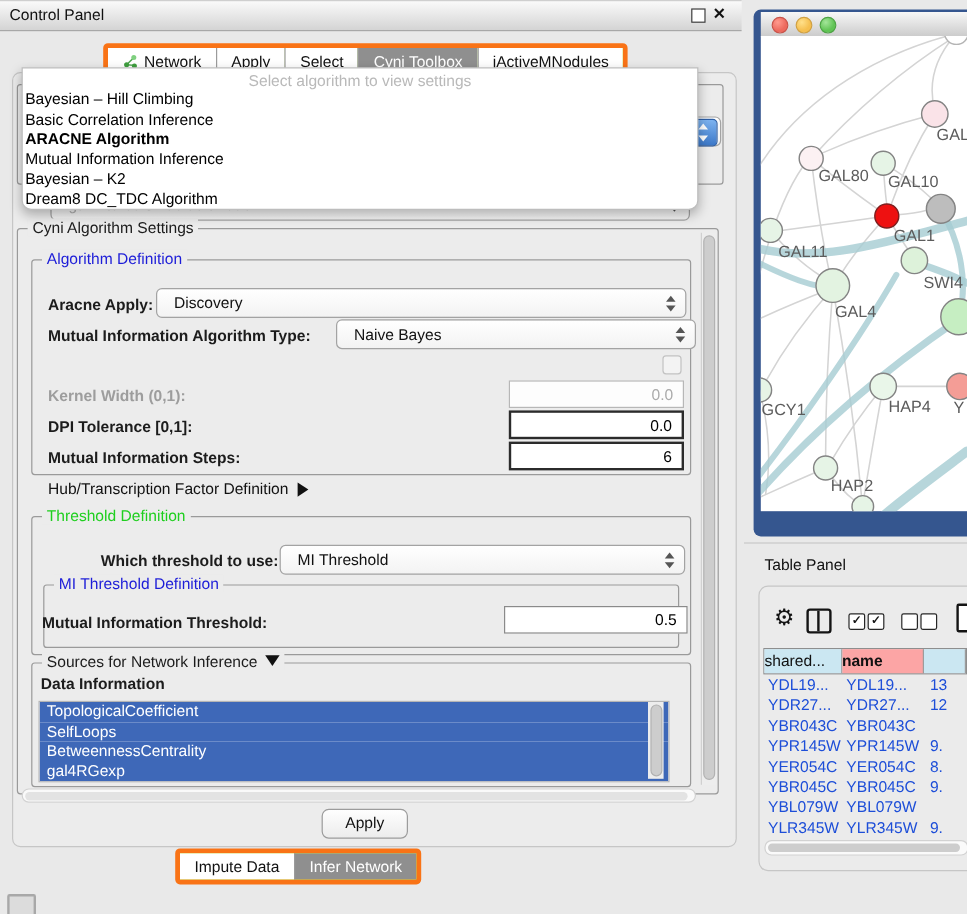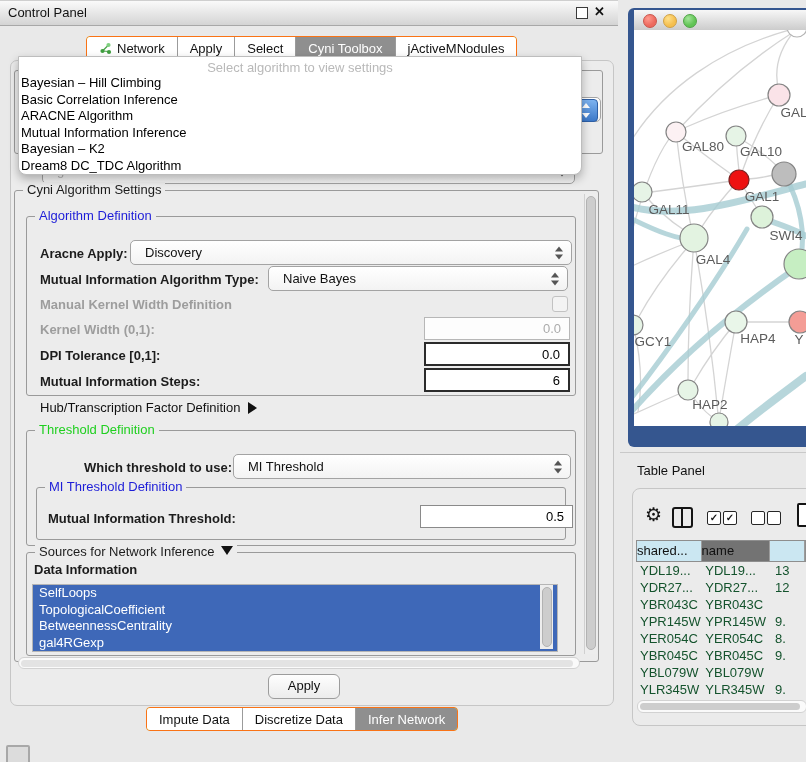--- a/index.html
+++ b/index.html
@@ -6,21 +6,21 @@
   body{position:relative;width:806px;height:762px;overflow:hidden;background:#e9e9e9;
        font-family:"Liberation Sans",sans-serif;font-size:13px;color:#1c1c1c;}
   .abs{position:absolute}
   
   .titlebar{left:0;top:8;width:618px;height:24px;background:linear-gradient(#fafafa,#d4d4d4);
             border-top:1px solid #cfcfcf;border-bottom:1px solid #a8a8a8;}
   .titlebar .t{position:absolute;left:8px;top:4px;font-size:13px;color:#111}
   .float-ico{position:absolute;left:576px;top:6px;width:10px;height:10px;border:1.5px solid #3a3a3a;background:#fff}
   .close-ico{position:absolute;left:594px;top:3px;font-size:13px;font-weight:bold;color:#111}
   
-  .seg{display:flex;background:#bef264;border:1px solid #f97316;border-radius:4px;overflow:hidden;height:22px}
+  .seg{display:flex;background:#bef264;border:4px solid #f97316;border-radius:4px;overflow:hidden;height:22px}
   .seg .s{display:flex;align-items:center;padding:0 12px;font-size:13px;border-left:1px solid #9b9b9b;white-space:nowrap;background:#fff;color:#111}
   .seg .s:first-child{border-left:none}
   .seg .s.sel{background:#8f8f8f;color:#fff}
   
   .mainpanel{left:10px;top:60px;width:602px;height:644px;background:#ececec;border:1px solid #c6c6c6;border-radius:7px}
   
   .fset{position:absolute;border:1px solid #9a9a9a;border-radius:3px}
   .leg{position:absolute;top:-9px;left:8px;background:#ececec;padding:0 4px;font-size:13px;white-space:nowrap}
   .leg.blue{color:#1d1dd8}.leg.green{color:#1fcf1f}
   
@@ -36,21 +36,21 @@
   .tin.mid{border:1px solid #8a8a8a;color:#000}
   .blbl{position:absolute;font-weight:bold;font-size:13px;color:#1c1c1c;white-space:nowrap}
   .blbl.dis{color:#9d9d9d}
   .tri-r{display:inline-block;width:0;height:0;border-top:6px solid transparent;border-bottom:6px solid transparent;border-left:9px solid #111;margin-left:8px;vertical-align:-2px}
   .tri-d{display:inline-block;width:0;height:0;border-left:6px solid transparent;border-right:6px solid transparent;border-top:9px solid #111;margin-left:6px;vertical-align:1px}
   
   .popup{left:18px;top:56px;width:562px;height:117px;background:#fff;border:1px solid #bdbdbd;
          border-radius:0 0 8px 8px;box-shadow:0 4px 10px rgba(0,0,0,.28);z-index:40}
   .popup .ph{text-align:center;color:#b9b9b9;font-size:13px;padding-top:3px;height:15px}
   .popup .it{font-size:13px;line-height:16.5px;padding-left:2px;color:#000;white-space:nowrap}
-  .popup .it.b{font-weight:normal}
+  .popup .it.b{font-weight:bold}
   
   .attrlist{left:32px;top:584px;width:524px;height:66px;background:#fff;border:1px solid #b5b5b5;overflow:hidden}
   .attrlist .ai{background:#3e68b8;color:#fff;font-size:13px;line-height:16.5px;padding-left:6px;white-space:nowrap}
   .vscroll{position:absolute;background:#ededed;border-left:1px solid #d0d0d0}
   .vthumb{position:absolute;background:#cdcdcd;border:1px solid #b2b2b2;border-radius:5px}
   .hscroll{position:absolute;background:#fafafa;border:1px solid #d2d2d2;border-radius:6px}
   .hthumb{position:absolute;background:#e3e3e3;border-radius:4px}
   
   .btn{position:absolute;background:linear-gradient(#fefefe,#ececec);border:1px solid #9c9c9c;border-radius:6px;
        text-align:center;font-size:13px;line-height:22px;color:#111}
@@ -64,21 +64,21 @@
   .tp-title{left:637px;top:463px;font-size:13px;color:#111}
   .tp-panel{left:632px;top:488px;width:180px;height:236px;background:#ebebeb;border:1px solid #c6c6c6;border-radius:8px 0 0 8px}
   .icon-split{position:absolute;left:672px;top:507px;width:17px;height:17px;border:2px solid #141414;border-radius:3px}
   .icon-split::after{content:"";position:absolute;left:7px;top:0;width:2px;height:17px;background:#141414}
   .cb{position:absolute;width:12px;height:12px;border:1.5px solid #262626;border-radius:2px;font-size:10px;line-height:11px;text-align:center;font-weight:bold;color:#141414;background:#fff}
   .icon-doc{position:absolute;left:797px;top:503px;width:14px;height:20px;border:2px solid #141414;border-radius:2px;background:#fff}
   .tbl{left:636px;top:540px;width:170px;overflow:hidden}
   .tbl .hrow{display:flex;border:1px solid #8e8e8e;box-sizing:border-box;height:22px}
   .tbl .hcell{font-size:13px;line-height:20px;border-right:1px solid #9c9c9c;box-sizing:border-box;overflow:hidden;color:#111}
   .tbl .brow{display:flex;height:17px}
-  .tbl .bcell{font-size:13px;line-height:17px;padding-left:4px;box-sizing:border-box;overflow:hidden;white-space:nowrap;color:#14532d}
+  .tbl .bcell{font-size:13px;line-height:17px;padding-left:4px;box-sizing:border-box;overflow:hidden;white-space:nowrap;color:#1d4ed8}
   svg text{font-family:"Liberation Sans",sans-serif}
 </style>
 </head>
 <body>
 
 <div class="abs" style="left:0;top:0;width:620px;height:762px">
   <div class="abs" style="left:0;top:0;width:618px;height:8px;background:#f0f0f0"></div>
   <div class="abs titlebar">
     <span class="t">Control Panel</span>
     <span class="float-ico"></span>
@@ -133,25 +133,24 @@
 
   <div class="abs fset" style="left:26px;top:216px;width:548px;height:178px">
     <span class="leg blue">Algorithm Definition</span>
   </div>
   <span class="blbl" style="left:40px;top:246px">Aracne Apply:</span>
   <div class="combo" style="left:130px;top:240px;width:442px">
     <span>Discovery</span>
     <span class="stepper"></span>
   </div>
   <span class="blbl" style="left:40px;top:272px">Mutual Information Algorithm Type:</span>
-  <div class="combo" style="left:268px;top:266px;width:300px">
+  <div class="combo" style="left:280px;top:266px;width:300px">
     <span>Naive Bayes</span>
     <span class="stepper"></span>
   </div>
-  <span class="blbl dis" style="left:40px;top:297px">Manual Kernel Width Definition</span>
   <span class="chk" style="left:552px;top:296px"></span>
   <span class="blbl dis" style="left:40px;top:322px">Kernel Width (0,1):</span>
   <div class="tin dis" style="left:424px;top:317px;width:146px">
     <span>0.0</span>
   </div>
   <span class="blbl" style="left:40px;top:348px">DPI Tolerance [0,1]:</span>
   <div class="tin en" style="left:424px;top:342px;width:146px;height:24px">
     <span>0.0</span>
   </div>
   <span class="blbl" style="left:40px;top:374px">Mutual Information Steps:</span>
@@ -167,48 +166,47 @@
     <span class="leg green">Threshold Definition</span>
   </div>
   <span class="blbl" style="left:84px;top:460px">Which threshold to use:</span>
   <div class="combo" style="left:233px;top:454px;width:338px">
     <span>MI Threshold</span>
     <span class="stepper"></span>
   </div>
   <div class="abs fset" style="left:36px;top:487px;width:528px;height:51px">
     <span class="leg blue">MI Threshold Definition</span>
   </div>
-  <span class="blbl" style="left:48px;top:511px">Mutual Information Threshold:</span>
+  <span class="blbl" style="left:35px;top:511px">Mutual Information Threshold:</span>
   <div class="tin mid" style="left:420px;top:505px;width:153px">
     <span>0.5</span>
   </div>
 
   <div class="abs fset" style="left:26px;top:552px;width:548px;height:102px">
     <span class="leg"><span>Sources for Network Inference</span><span class="tri-d"></span></span>
   </div>
   <span class="blbl" style="left:34px;top:562px">Data Information</span>
   <div class="abs attrlist" id="attr-list">
+      <div class="ai">TopologicalCoefficient</div>
       <div class="ai">SelfLoops</div>
-      <div class="ai">TopologicalCoefficient</div>
       <div class="ai">BetweennessCentrality</div>
       <div class="ai">gal4RGexp</div>
     </div>
   <div class="vscroll" style="left:540px;top:585px;width:13px;height:64px;border:none">
     <div class="vthumb" style="left:2px;top:2px;width:8px;height:58px"></div>
   </div>
   <div class="hscroll" style="left:18px;top:657px;width:560px;height:10px">
     <div class="hthumb" style="left:2px;top:1.5px;width:552px;height:7px"></div>
   </div>
 
   <div class="btn" style="left:268px;top:674px;width:70px;height:23px">
     <span>Apply</span>
   </div>
   <div class="abs seg" id="bottom-tabs" style="left:146px;top:707px">
       <div class="s">Impute Data</div>
-      <div class="s">Discretize Data</div>
       <div class="s sel">Infer Network</div>
     </div>
 
   <div class="abs" style="left:6px;top:745px;width:20px;height:17px;background:#dcdcdc;border:2px solid #a8a8a8;border-radius:2px"></div>
 </div>
 
 <div class="abs netframe"></div>
 <div class="abs nettitle">
   <span class="light" style="left:9px;background:radial-gradient(circle at 35% 30%,#ff9a8e,#ed6a5e 60%);border:1px solid #c9544a"></span>
   <span class="light" style="left:29px;background:radial-gradient(circle at 35% 30%,#ffe08a,#f5bf4f 60%);border:1px solid #d0a143"></span>
@@ -285,21 +283,21 @@
 <span class="icon-split"></span>
 <span class="cb" style="left:707px;top:511px">✓</span>
 <span class="cb" style="left:723px;top:511px">✓</span>
 <span class="cb" style="left:751px;top:511px"></span>
 <span class="cb" style="left:767px;top:511px"></span>
 <span class="icon-doc"></span>
 
 <div class="abs tbl">
   <div class="hrow" id="thead-row">
       <div class="hcell" style="width: 75px; background: rgb(203, 231, 242);">shared...</div>
-      <div class="hcell" style="width: 80px; background: #737373;">name</div>
+      <div class="hcell" style="width: 80px; background: #fca5a5; font-weight: bold;">name</div>
       <div class="hcell" style="width: 40px; background: rgb(203, 231, 242);"></div>
     </div>
   <div id="tbody" style="height:140px;overflow:hidden">
       <div class="brow">
         <div class="bcell" style="width: 75px;">YDL19...</div>
         <div class="bcell" style="width: 80px;">YDL19...</div>
         <div class="bcell" style="width: 40px;">13</div>
       </div>
       <div class="brow">
         <div class="bcell" style="width: 75px;">YDR27...</div>

